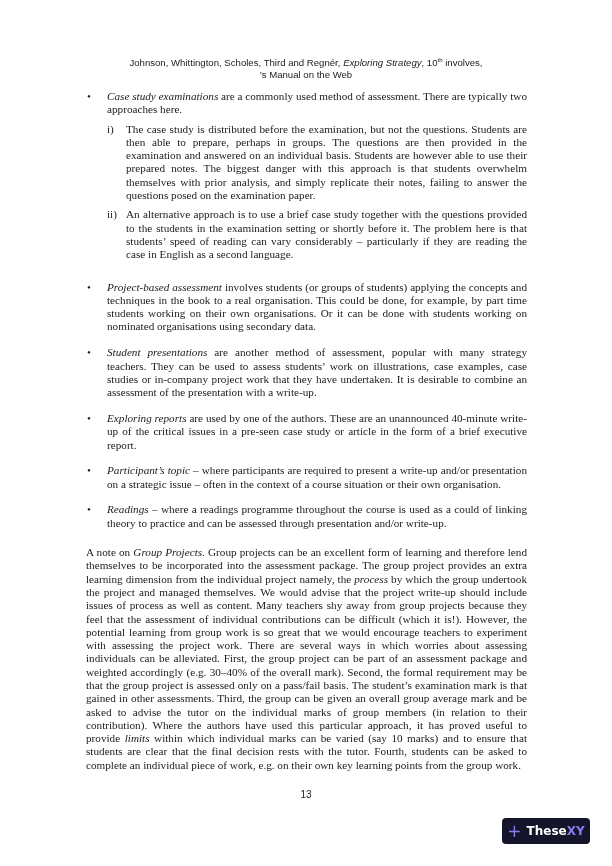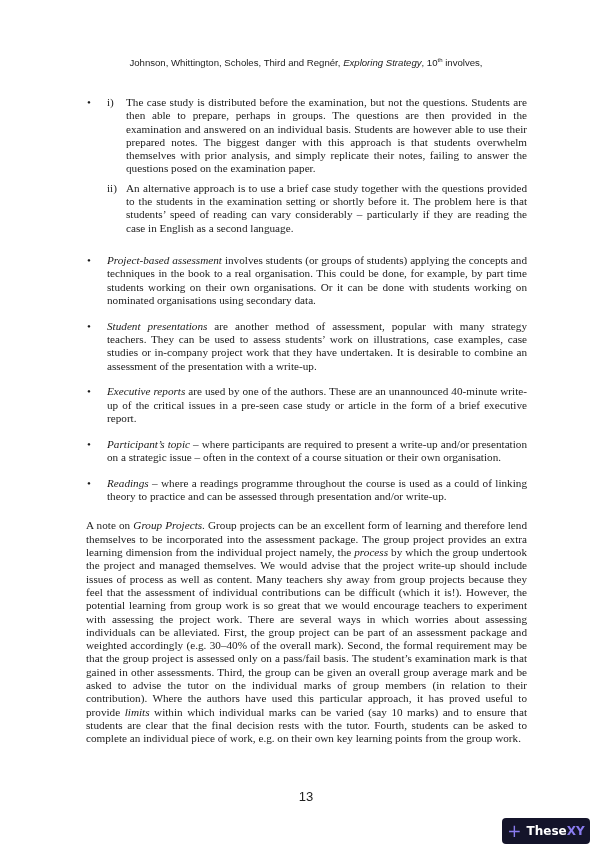--- a/index.html
+++ b/index.html
@@ -15,42 +15,44 @@
   }
   .bullet-item { position: relative; padding-left: 21px; margin-bottom: 12.5px; }
   .bullet-item .dot { position: absolute; left: 1px; top: 0; }
   .sub-list { margin-top: 6px; }
   .sub-item { position: relative; padding-left: 19px; margin-bottom: 6px; }
   .sub-item .label { position: absolute; left: 0; top: 0; }
   .para { margin: 0; }
   em { font-style: italic; }
   .page-number {
     position: absolute; top: 789px; left: 0; width: 612px; text-align: center;
-    font-family: "Liberation Sans", sans-serif; font-size: 13px; color: #222;
+    font-family: "Liberation Sans", sans-serif; font-size: 10px; color: #222;
   }
   .brand-badge {
     position: absolute; left: 502px; top: 818px; width: 88px; height: 26px;
     background: #14142a; border-radius: 4px; display: flex; align-items: center;
     justify-content: center; gap: 5px; font-family: "DejaVu Sans", sans-serif;
     font-weight: bold; font-size: 12px; color: #ffffff;
   }
   .brand-badge .plus { color: #8a7cf0; font-weight: normal; font-size: 17px; line-height: 1; }
   .brand-badge .xy { color: #8a7cf0; text-align: right; }
 </style>
 </head>
 <body>
 
 <div class="header">
   <div><span>Johnson, Whittington, Scholes, Third and Regnér, </span><em>Exploring Strategy</em><span>, 10</span><sup>th</sup><span> involves,</span></div>
+  <div>’s Manual on the Web</div>
 </div>
 
 <div class="content">
 
   <div class="bullet-item">
     <span class="dot">•</span>
+    <div class="para"><em>Case study examinations</em><span> are a commonly used method of assessment. There are typically two approaches here.</span></div>
     <div class="sub-list">
       <div class="sub-item">
         <span class="label">i)</span>
         <div>The case study is distributed before the examination, but not the questions. Students are then able to prepare, perhaps in groups. The questions are then provided in the examination and answered on an individual basis. Students are however able to use their prepared notes. The biggest danger with this approach is that students overwhelm themselves with prior analysis, and simply replicate their notes, failing to answer the questions posed on the examination paper.</div>
       </div>
       <div class="sub-item">
         <span class="label">ii)</span>
         <div>An alternative approach is to use a brief case study together with the questions provided to the students in the examination setting or shortly before it. The problem here is that students’ speed of reading can vary considerably – particularly if they are reading the case in English as a second language.</div>
       </div>
     </div>
@@ -61,21 +63,21 @@
     <div class="para"><em>Project-based assessment</em><span> involves students (or groups of students) applying the concepts and techniques in the book to a real organisation. This could be done, for example, by part time students working on their own organisations. Or it can be done with students working on nominated organisations using secondary data.</span></div>
   </div>
 
   <div class="bullet-item">
     <span class="dot">•</span>
     <div class="para"><em>Student presentations</em><span> are another method of assessment, popular with many strategy teachers. They can be used to assess students’ work on illustrations, case examples, case studies or in-company project work that they have undertaken. It is desirable to combine an assessment of the presentation with a write-up.</span></div>
   </div>
 
   <div class="bullet-item">
     <span class="dot">•</span>
-    <div class="para"><em>Executive reports</em><span> are used by one of the authors. These are an unannounced 40-minute write-up of the critical issues in a pre-seen case study or article in the form of a brief executive report.</span></div>
+    <div class="para"><em>Exploring reports</em><span> are used by one of the authors. These are an unannounced 40-minute write-up of the critical issues in a pre-seen case study or article in the form of a brief executive report.</span></div>
   </div>
 
   <div class="bullet-item">
     <span class="dot">•</span>
     <div class="para"><em>Participant’s topic</em><span> – where participants are required to present a write-up and/or presentation on a strategic issue – often in the context of a course situation or their own organisation.</span></div>
   </div>
 
   <div class="bullet-item">
     <span class="dot">•</span>
     <div class="para"><em>Readings</em><span> – where a readings programme throughout the course is used as a could of linking theory to practice and can be assessed through presentation and/or write-up.</span></div>

